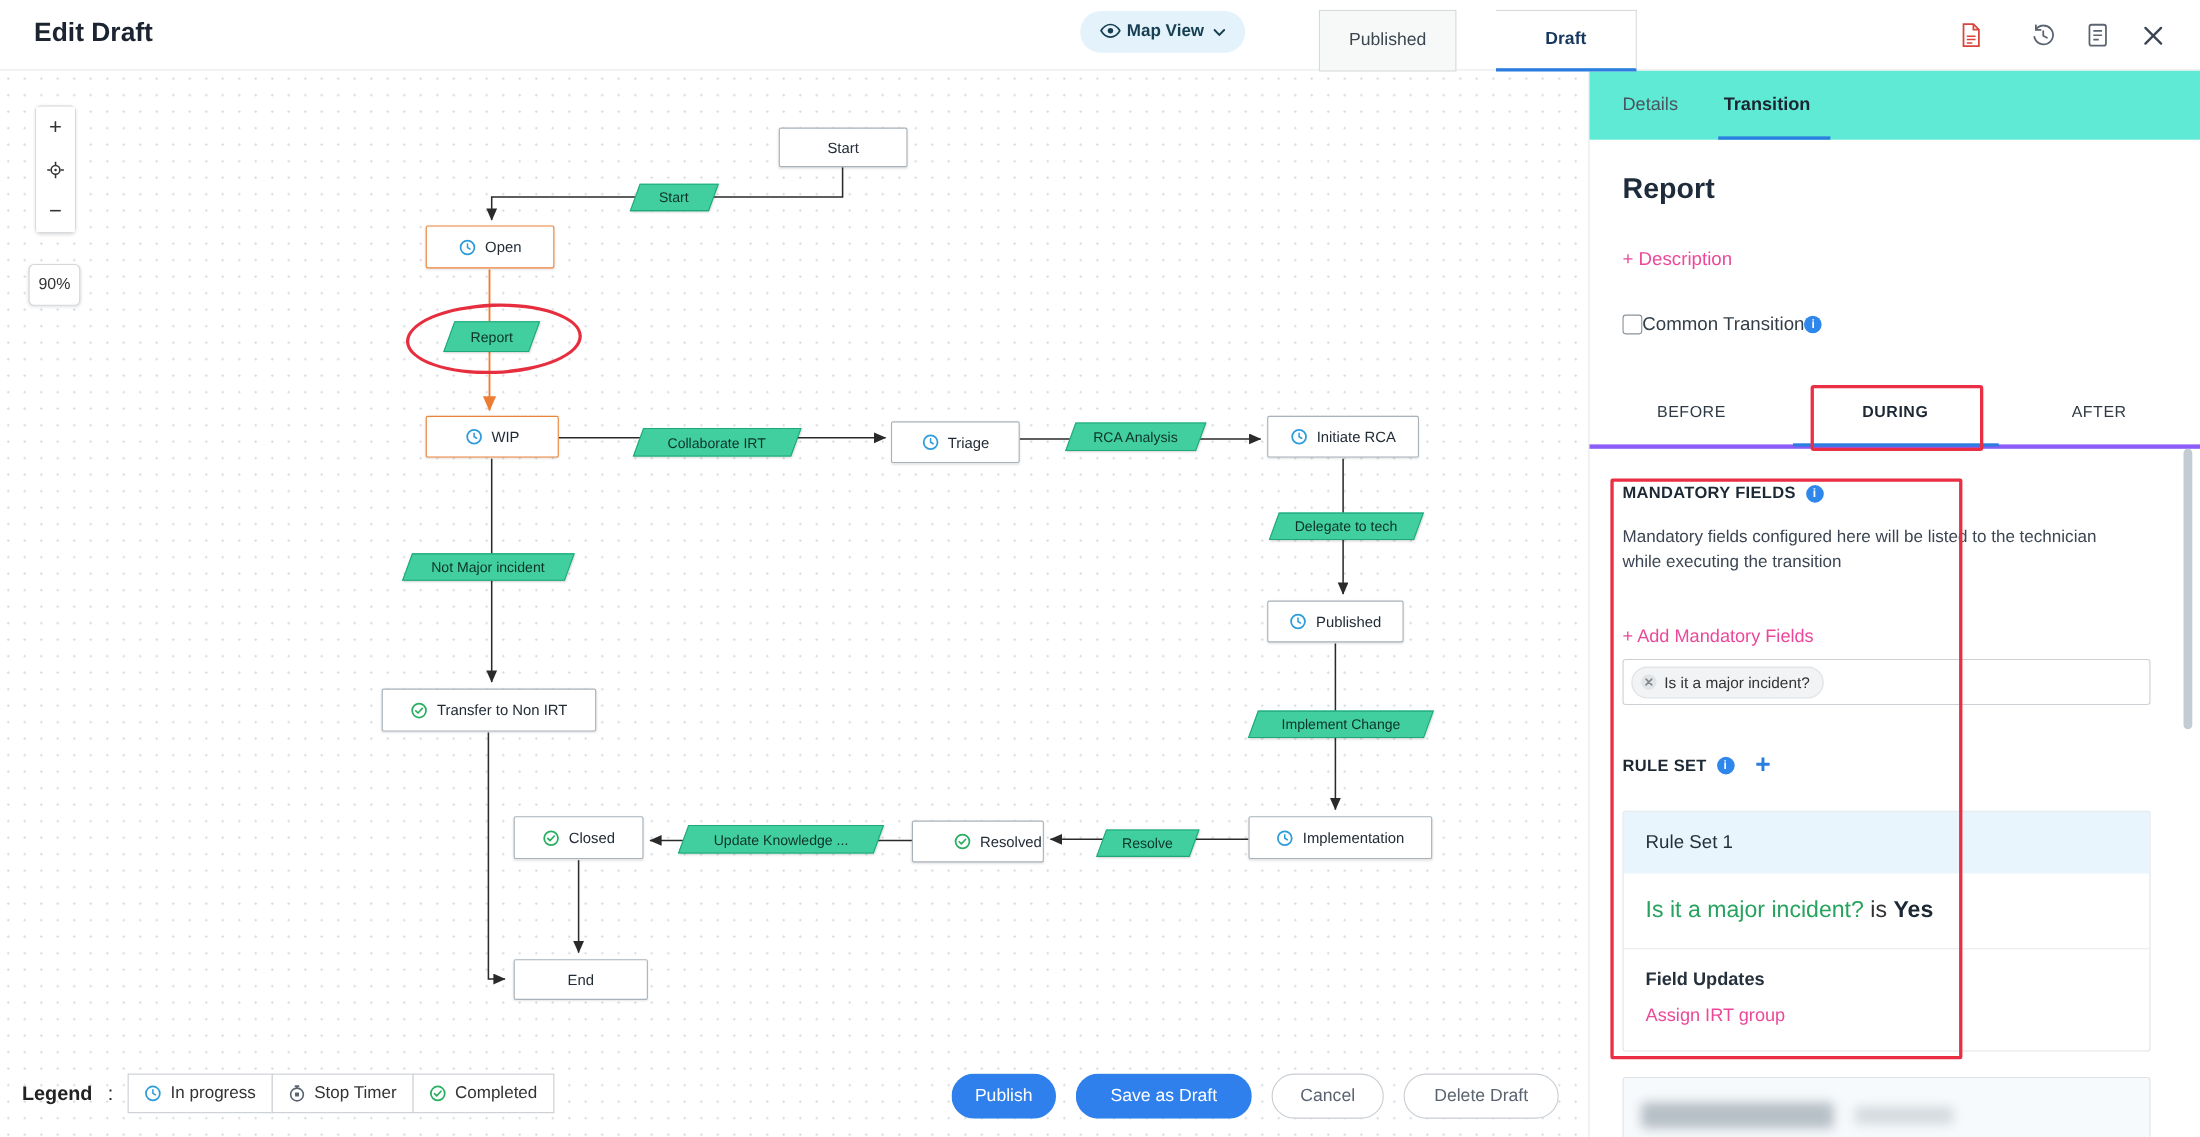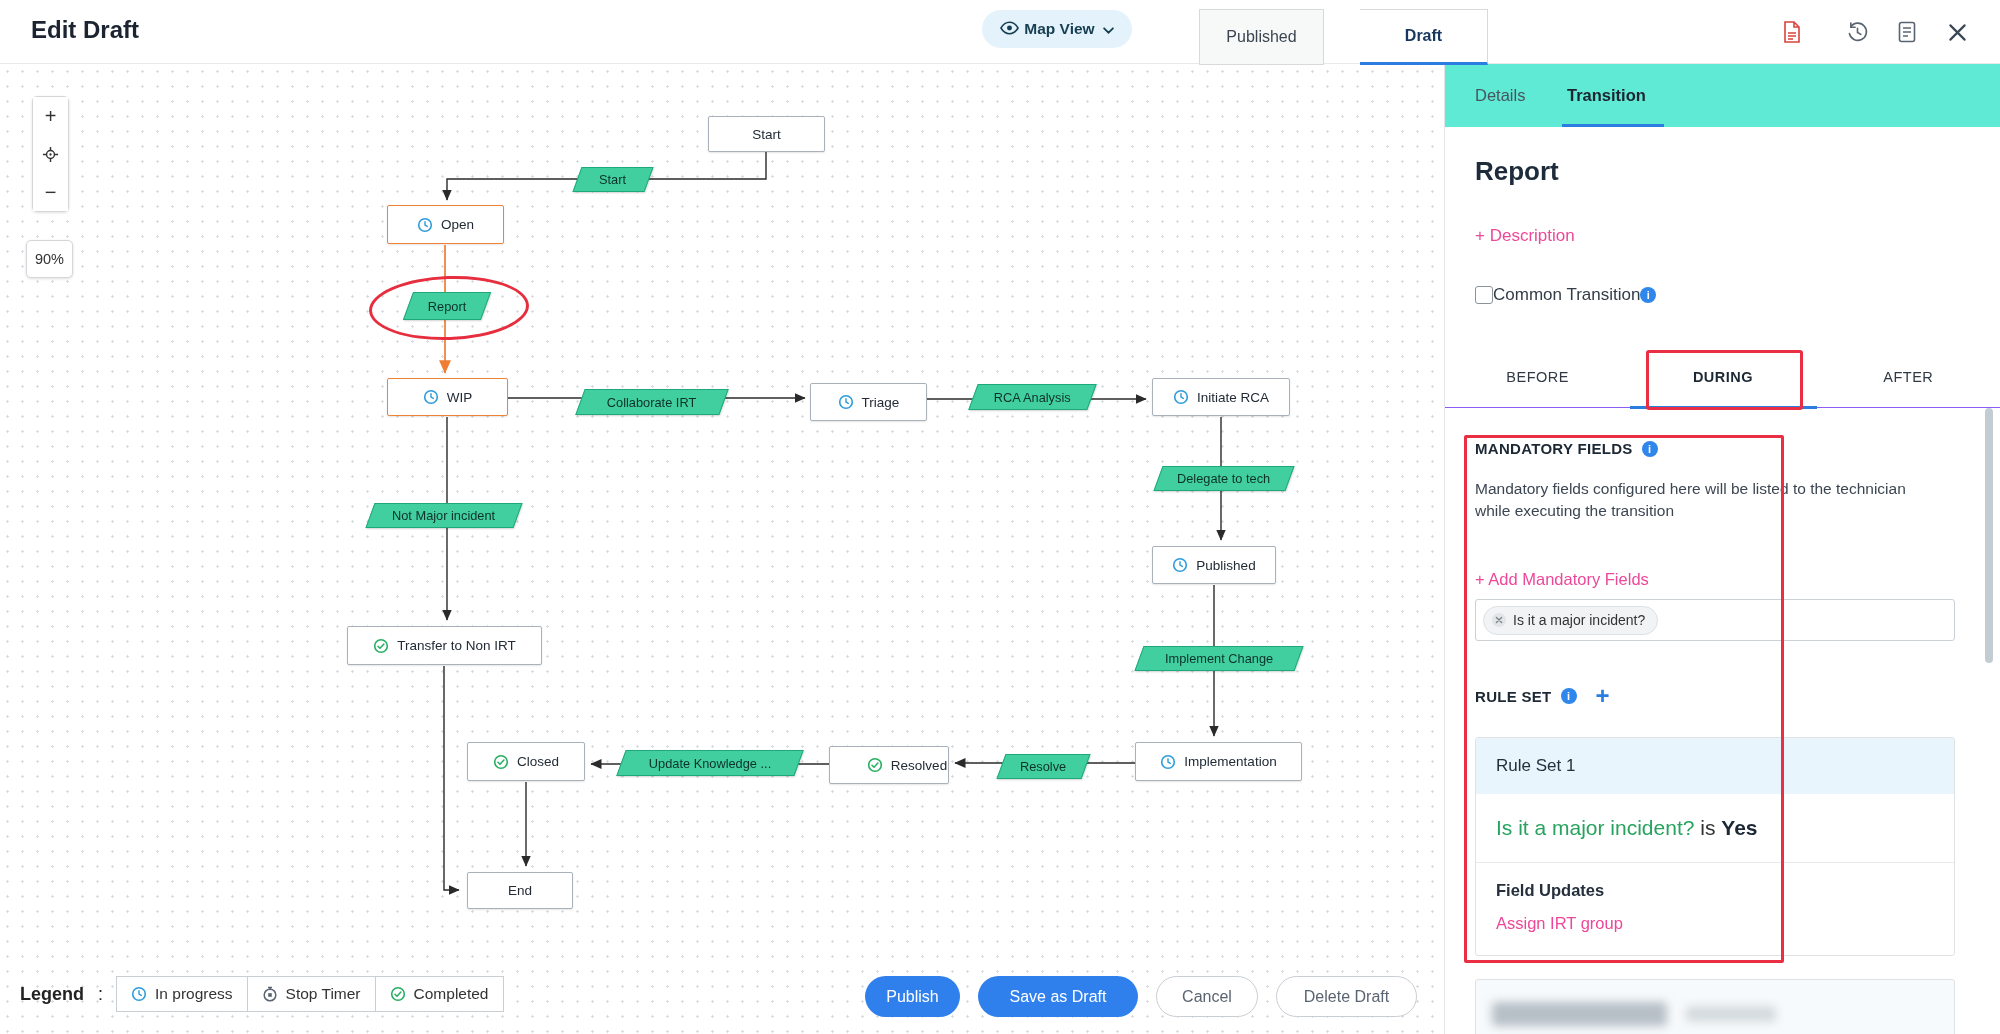--- a/index.html
+++ b/index.html
@@ -56,21 +56,21 @@
   .ptab.transition { left:122px; color:#1b2430; font-weight:700; }
   .ptab-underline { position:absolute; left:117px; bottom:0; width:102px; height:3px; background:#2b7de0; }
 
   .panel-title { position:absolute; left:30px; top:92px; font-size:26px; font-weight:700; color:#1d2b3a; }
   .link { color:#ec4899; cursor:pointer; }
   .desc-link { position:absolute; left:30px; top:162px; font-size:17px; }
   .common-row { position:absolute; left:30px; top:221px; display:flex; align-items:center; }
   .checkbox { width:18px; height:18px; border:1.6px solid #8b9298; border-radius:3px; background:#fff; cursor:pointer; }
   .common-lbl { font-size:17px; color:#333d47; }
 
-  .stagetabs { position:absolute; left:0; top:282px; width:556px; height:62px; display:grid; grid-template-columns:1fr 1fr 1fr; align-items:center; text-align:center; border-bottom:1px solid #8b5cf6; }
+  .stagetabs { position:absolute; left:0; top:282px; width:556px; height:62px; display:grid; grid-template-columns:1fr 1fr 1fr; align-items:center; text-align:center; border-bottom:4px solid #8b5cf6; }
   .stagetab { font-size:14.5px; letter-spacing:.5px; color:#2f3a45; cursor:pointer; }
   .stagetab.active { font-weight:700; color:#1d2835; }
   .stage-underline { position:absolute; left:185px; bottom:-2px; width:187px; height:3px; background:#2b7de0; }
 
   .sec-head { display:flex; align-items:center; gap:9px; font-size:15px; font-weight:700; letter-spacing:.3px; color:#1d2835; }
   .mf-head { position:absolute; left:30px; top:376px; }
   .mf-desc { position:absolute; left:30px; top:414px; width:452px; font-size:15.5px; color:#3c4652; line-height:1.45; }
   .mf-add { position:absolute; left:30px; top:506px; font-size:16.5px; }
   .mf-input { position:absolute; left:30px; top:535px; width:480px; height:42px; border:1px solid #ccd1d5; border-radius:3px; display:flex; align-items:center; padding:0 7px; background:#fff; cursor:text; }
   .chip { display:flex; align-items:center; gap:6px; background:#f1f3f4; border:1px solid #dde1e4; border-radius:15px; height:29px; padding:0 12px 0 7px; font-size:14px; color:#333; }
@@ -258,21 +258,21 @@
   </div>
 
   <div class="state" style="left:467px;top:678px;width:118px;height:39px;">
     <span class="ic"><svg viewBox="0 0 16 16">
           <circle cx="8" cy="8" r="6.3" fill="#fff" stroke="#27ae60" stroke-width="1.6"></circle>
           <path d="M5 8.2l2 2 3.9-4.2" stroke="#27ae60" stroke-width="1.5" fill="none" stroke-linecap="round" stroke-linejoin="round"></path>
         </svg></span>
     <span>Closed</span>
   </div>
 
-  <div class="state" style="left:467px;top:808px;width:106px;height:37px;justify-content:center;">
+  <div class="state" style="left:467px;top:808px;width:122px;height:37px;justify-content:center;">
     <span>End</span>
   </div>
 
   <div class="trans" style="left:577px;top:103px;width:72px;height:25px;">
       <span>Start</span>
     </div>
   <div class="trans" style="left:408px;top:228px;width:78px;height:28px;">
       <span>Report</span>
     </div>
   <div class="trans" style="left:580px;top:325px;width:144px;height:26px;">

